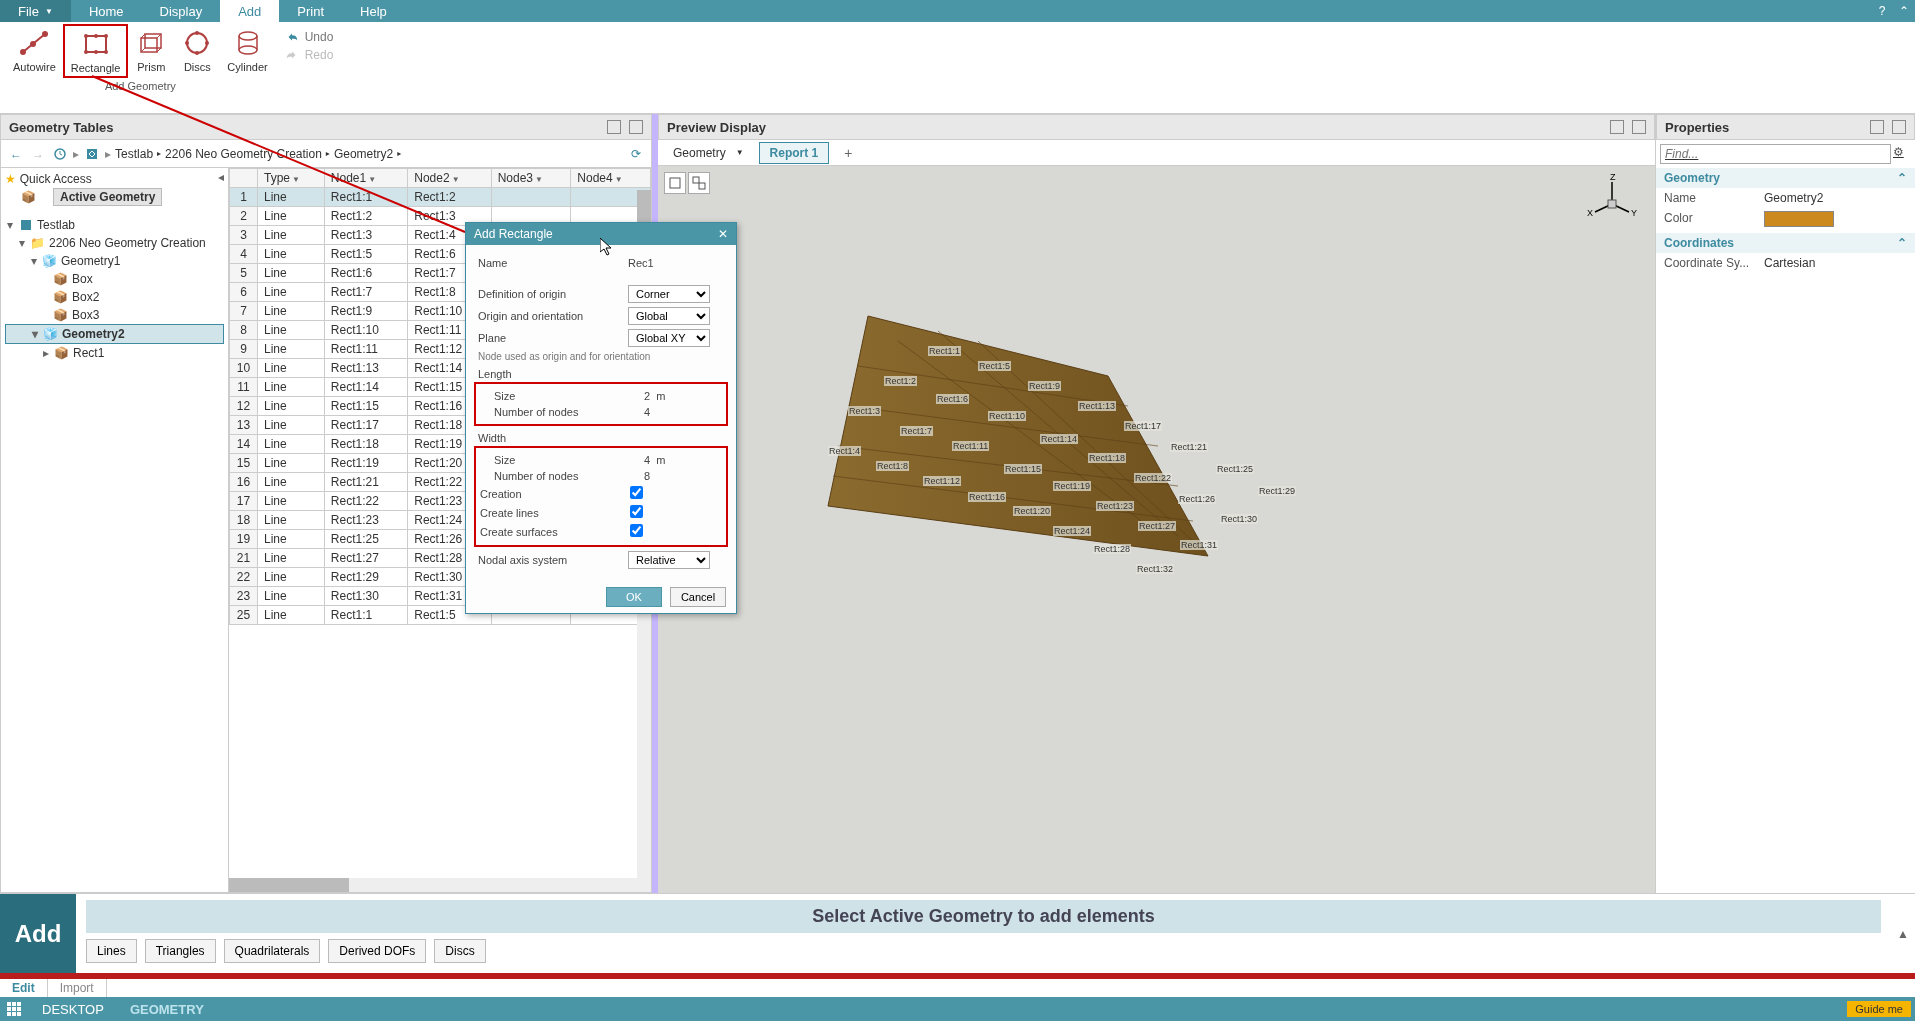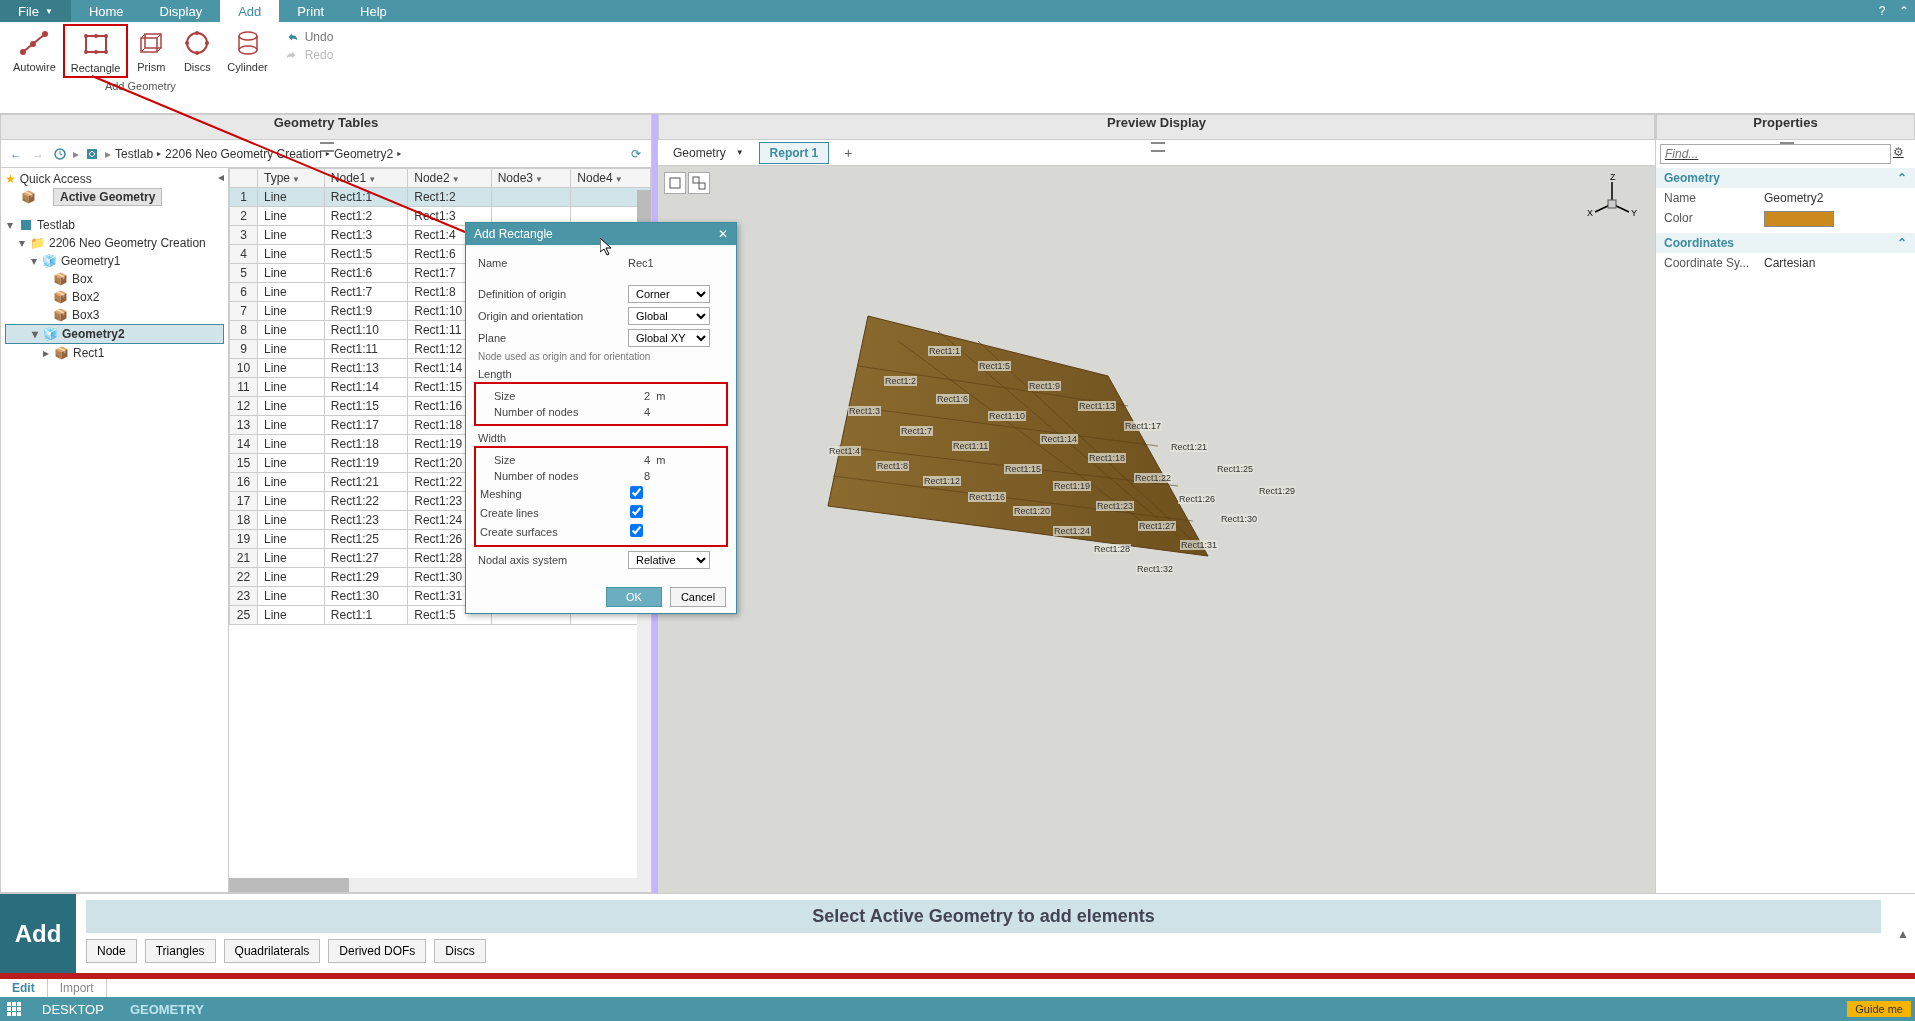--- a/index.html
+++ b/index.html
@@ -21,21 +21,21 @@
 .rbtn { display: flex; flex-direction: column; align-items: center; padding: 2px 6px; cursor: pointer; border: 1px solid transparent; }
 .rbtn .ic { width: 32px; height: 32px; display: flex; align-items: center; justify-content: center; color: #b04040; }
 .rbtn .lb { font-size: 11px; color: #333; margin-top: 2px; }
 .rbtn.highlight { border: 2px solid #c00; }
 .undo-col { display: flex; flex-direction: column; justify-content: flex-start; padding: 6px 8px; gap: 4px; }
 .undo-col .ur { display: flex; align-items: center; gap: 6px; color: #777; cursor: pointer; font-size: 12px; }
 .undo-col .ur svg { width: 14px; height: 14px; }
 
 
 .main { display: flex; height: calc(1021px - 22px - 92px - 80px - 24px - 24px); }
-.panel-header { height: 26px; background: #e8e8e8; border: 1px solid #ccc; display: flex; align-items: center; padding: 0 8px; font-weight: bold; font-size: 13px; gap: 6px; flex-direction: column; }
+.panel-header { height: 26px; background: #e8e8e8; border: 1px solid #ccc; display: flex; align-items: center; padding: 0 8px; font-weight: bold; font-size: 13px; gap: 6px; }
 .panel-header .spacer { flex: 1; }
 .layout-icon { width: 14px; height: 14px; border: 1px solid #888; display: inline-block; margin-left: 2px; cursor: pointer; }
 
 
 .left { width: 652px; display: flex; flex-direction: column; }
 .breadcrumb-bar { height: 28px; border: 1px solid #ccc; border-top: none; display: flex; align-items: center; padding: 0 6px; gap: 4px; }
 .breadcrumb-bar .navic { width: 18px; height: 18px; display: flex; align-items: center; justify-content: center; color: #3d8ba0; cursor: pointer; }
 .breadcrumb-bar .crumb { display: flex; align-items: center; gap: 4px; color: #333; cursor: pointer; }
 .left-body { flex: 1; display: flex; border: 1px solid #ccc; border-top: none; overflow: hidden; }
 
@@ -708,21 +708,21 @@
     <div class="redbox">
       <div class="drow indent">
           <div class="dk">Size</div>
           <div class="dv"><span>4</span>&nbsp;&nbsp;<span>m</span></div>
         </div>
       <div class="drow indent">
           <div class="dk">Number of nodes</div>
           <div class="dv">8</div>
         </div>
       <div class="drow">
-          <div class="dk">Meshing</div>
+          <div class="dk">Creation</div>
           <div class="dv"><input type="checkbox" checked="" style=""></div>
         </div>
       <div class="drow">
           <div class="dk">Create lines</div>
           <div class="dv"><input type="checkbox" checked="" style=""></div>
         </div>
       <div class="drow">
           <div class="dk">Create surfaces</div>
           <div class="dv"><input type="checkbox" checked="" style=""></div>
         </div>
@@ -744,21 +744,21 @@
 
 <svg class="cursor-img" width="16" height="20">
     <path d="M0 0 L0 14 L4 11 L7 17 L9 16 L6 10 L11 10 Z" fill="#fff" stroke="#000"></path>
   </svg>
 
 <div class="process">
   <div class="big">Add</div>
   <div class="content">
     <div class="banner">Select Active Geometry to add elements</div>
     <div class="btns2">
-      <button>Node</button>
+      <button>Lines</button>
       <button>Triangles</button>
       <button>Quadrilaterals</button>
       <button>Derived DOFs</button>
       <button>Discs</button>
     </div>
   </div>
   <div class="expand">▲</div>
 </div>
 
 <div class="bottom-tabs">

